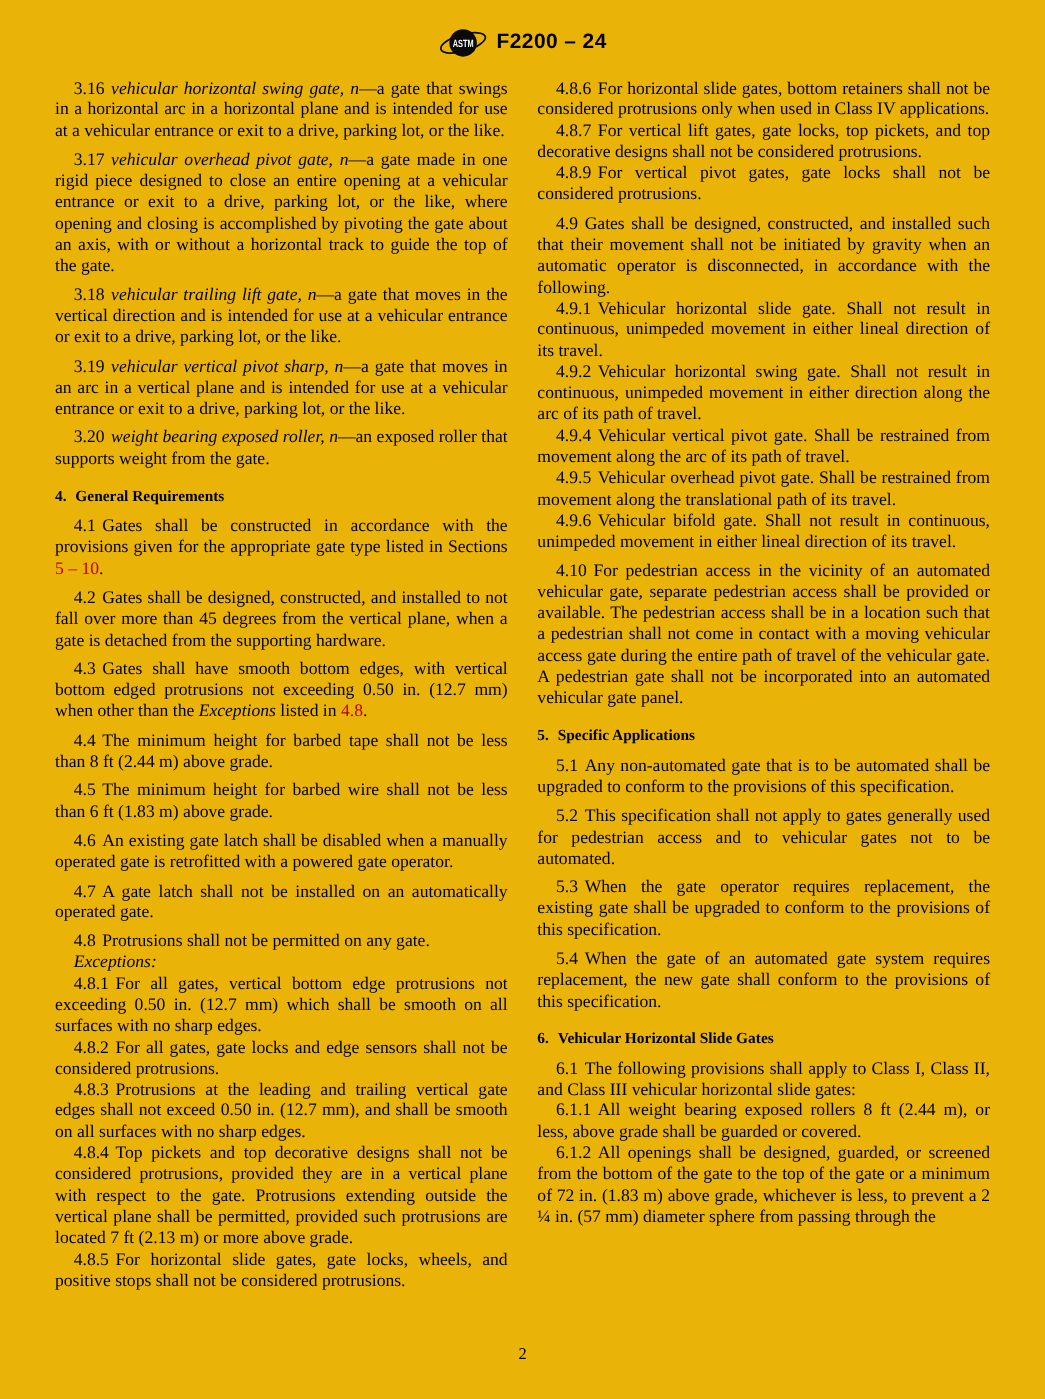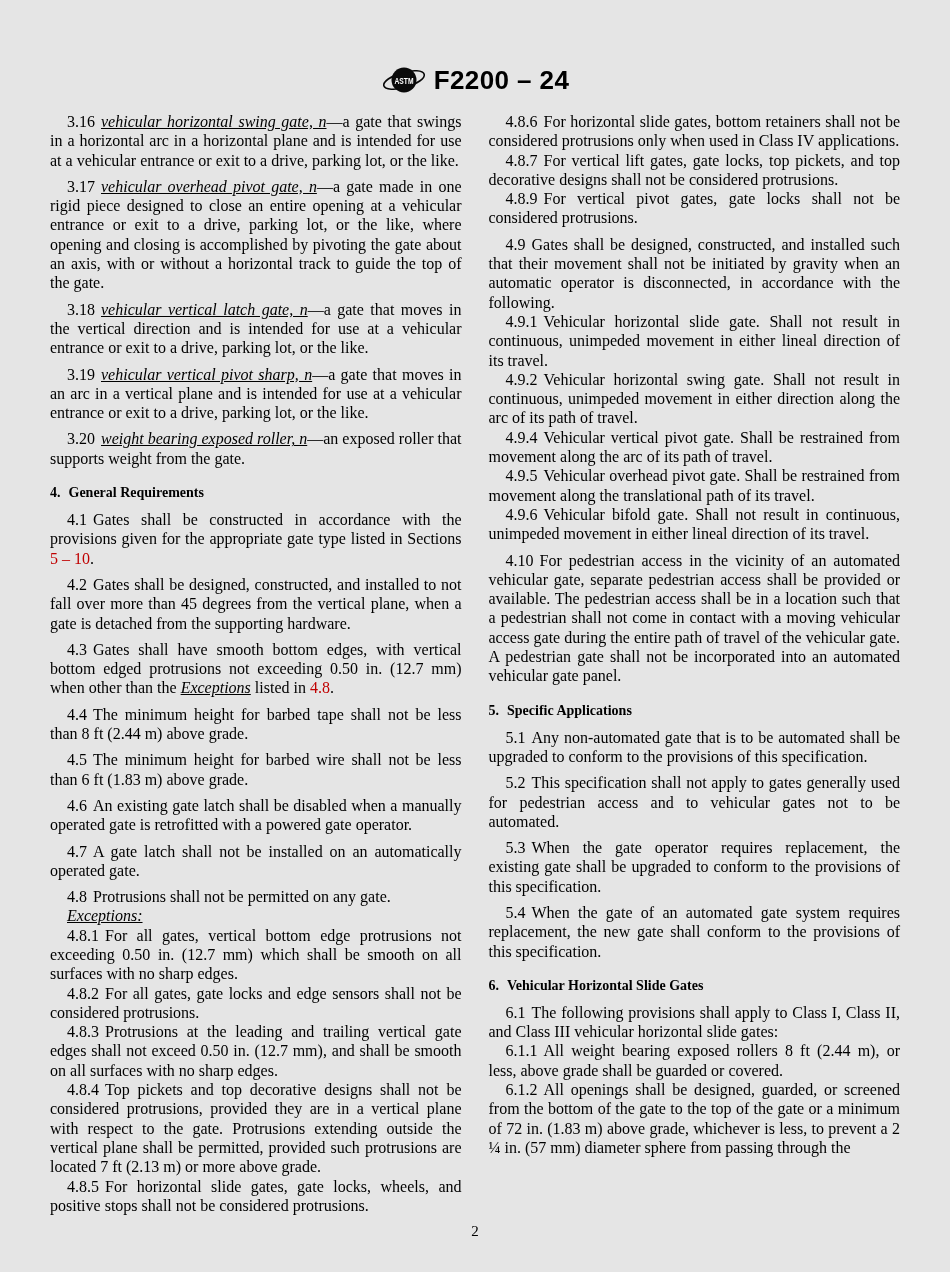--- a/index.html
+++ b/index.html
@@ -5,36 +5,36 @@
   * { margin: 0; padding: 0; box-sizing: border-box; }
   html, body { background: #ffffff; }
   body {
     width: 950px; height: 1272px;
     font-family: "Liberation Serif", serif;
     color: #000;
   }
   .page {
     position: relative;
     width: 950px; height: 1272px;
-    padding: 61px 50px 0 50px;
+    padding: 20px 50px 0 50px;
     overflow: hidden;
-    background: #e5e5e5;
+    background: #eab308;
   }
   .doc-header {
     display: flex;
     justify-content: center;
     align-items: center;
     gap: 7px;
     height: 38px;
   }
   .logo-wrap { display: inline-flex; align-items: center; }
   .doc-code {
     font-family: "Liberation Sans", sans-serif;
     font-weight: bold;
-    font-size: 26px;
+    font-size: 19px;
     letter-spacing: 0.4px;
   }
   .columns {
     display: flex;
     gap: 27px;
     margin-top: 13px;
   }
   .col {
     flex: 1 1 0;
     font-size: 16px;
@@ -49,21 +49,21 @@
     font-size: 14px;
     font-weight: bold;
     text-align: left;
     margin-top: 15px;
     margin-bottom: 7px;
     line-height: 20px;
   }
   .seg-num { padding-right: 6px; }
   h2.heading .seg-num { padding-right: 8px; }
   .seg-plain { font-style: normal; }
-  .seg-italic { font-style: italic; text-decoration: underline; }
+  .seg-italic { font-style: italic; }
   .seg-link { color: #c00000; cursor: pointer; }
   .doc-footer {
     position: absolute;
     bottom: 32px; left: 0;
     width: 100%;
     text-align: center;
     font-size: 15px;
   }
 </style>
 </head>
@@ -79,21 +79,21 @@
         <ellipse cx="23" cy="17" rx="21" ry="7.5" fill="none" stroke="#0a0a0a" stroke-width="1.6" transform="rotate(-16 23 17)"></ellipse>
       </svg>
     </span>
     <span class="doc-code">F2200 – 24</span>
   </header>
 
   <main class="columns">
     <section class="col" id="col-left">
         <p class="para spaced"><span class="seg-num">3.16</span><span class="seg-italic">vehicular horizontal swing gate, n</span><span class="seg-plain">—a gate that swings in a horizontal arc in a horizontal plane and is intended for use at a vehicular entrance or exit to a drive, parking lot, or the like.</span></p>
         <p class="para spaced"><span class="seg-num">3.17</span><span class="seg-italic">vehicular overhead pivot gate, n</span><span class="seg-plain">—a gate made in one rigid piece designed to close an entire opening at a vehicular entrance or exit to a drive, parking lot, or the like, where opening and closing is accomplished by pivoting the gate about an axis, with or without a horizontal track to guide the top of the gate.</span></p>
-        <p class="para spaced"><span class="seg-num">3.18</span><span class="seg-italic">vehicular vertical latch gate, n</span><span class="seg-plain">—a gate that moves in the vertical direction and is intended for use at a vehicular entrance or exit to a drive, parking lot, or the like.</span></p>
+        <p class="para spaced"><span class="seg-num">3.18</span><span class="seg-italic">vehicular trailing lift gate, n</span><span class="seg-plain">—a gate that moves in the vertical direction and is intended for use at a vehicular entrance or exit to a drive, parking lot, or the like.</span></p>
         <p class="para spaced"><span class="seg-num">3.19</span><span class="seg-italic">vehicular vertical pivot sharp, n</span><span class="seg-plain">—a gate that moves in an arc in a vertical plane and is intended for use at a vehicular entrance or exit to a drive, parking lot, or the like.</span></p>
         <p class="para spaced"><span class="seg-num">3.20</span><span class="seg-italic">weight bearing exposed roller, n</span><span class="seg-plain">—an exposed roller that supports weight from the gate.</span></p>
         <h2 class="heading spaced"><span class="seg-num">4.</span><span class="seg-plain">General Requirements</span></h2>
         <p class="para spaced"><span class="seg-num">4.1</span><span class="seg-plain">Gates shall be constructed in accordance with the provisions given for the appropriate gate type listed in Sections </span><span class="seg-link">5 – 10</span><span class="seg-plain">.</span></p>
         <p class="para spaced"><span class="seg-num">4.2</span><span class="seg-plain">Gates shall be designed, constructed, and installed to not fall over more than 45 degrees from the vertical plane, when a gate is detached from the supporting hardware.</span></p>
         <p class="para spaced"><span class="seg-num">4.3</span><span class="seg-plain">Gates shall have smooth bottom edges, with vertical bottom edged protrusions not exceeding 0.50 in. (12.7 mm) when other than the </span><span class="seg-italic">Exceptions</span><span class="seg-plain"> listed in </span><span class="seg-link">4.8</span><span class="seg-plain">.</span></p>
         <p class="para spaced"><span class="seg-num">4.4</span><span class="seg-plain">The minimum height for barbed tape shall not be less than 8 ft (2.44 m) above grade.</span></p>
         <p class="para spaced"><span class="seg-num">4.5</span><span class="seg-plain">The minimum height for barbed wire shall not be less than 6 ft (1.83 m) above grade.</span></p>
         <p class="para spaced"><span class="seg-num">4.6</span><span class="seg-plain">An existing gate latch shall be disabled when a manually operated gate is retrofitted with a powered gate operator.</span></p>
         <p class="para spaced"><span class="seg-num">4.7</span><span class="seg-plain">A gate latch shall not be installed on an automatically operated gate.</span></p>

